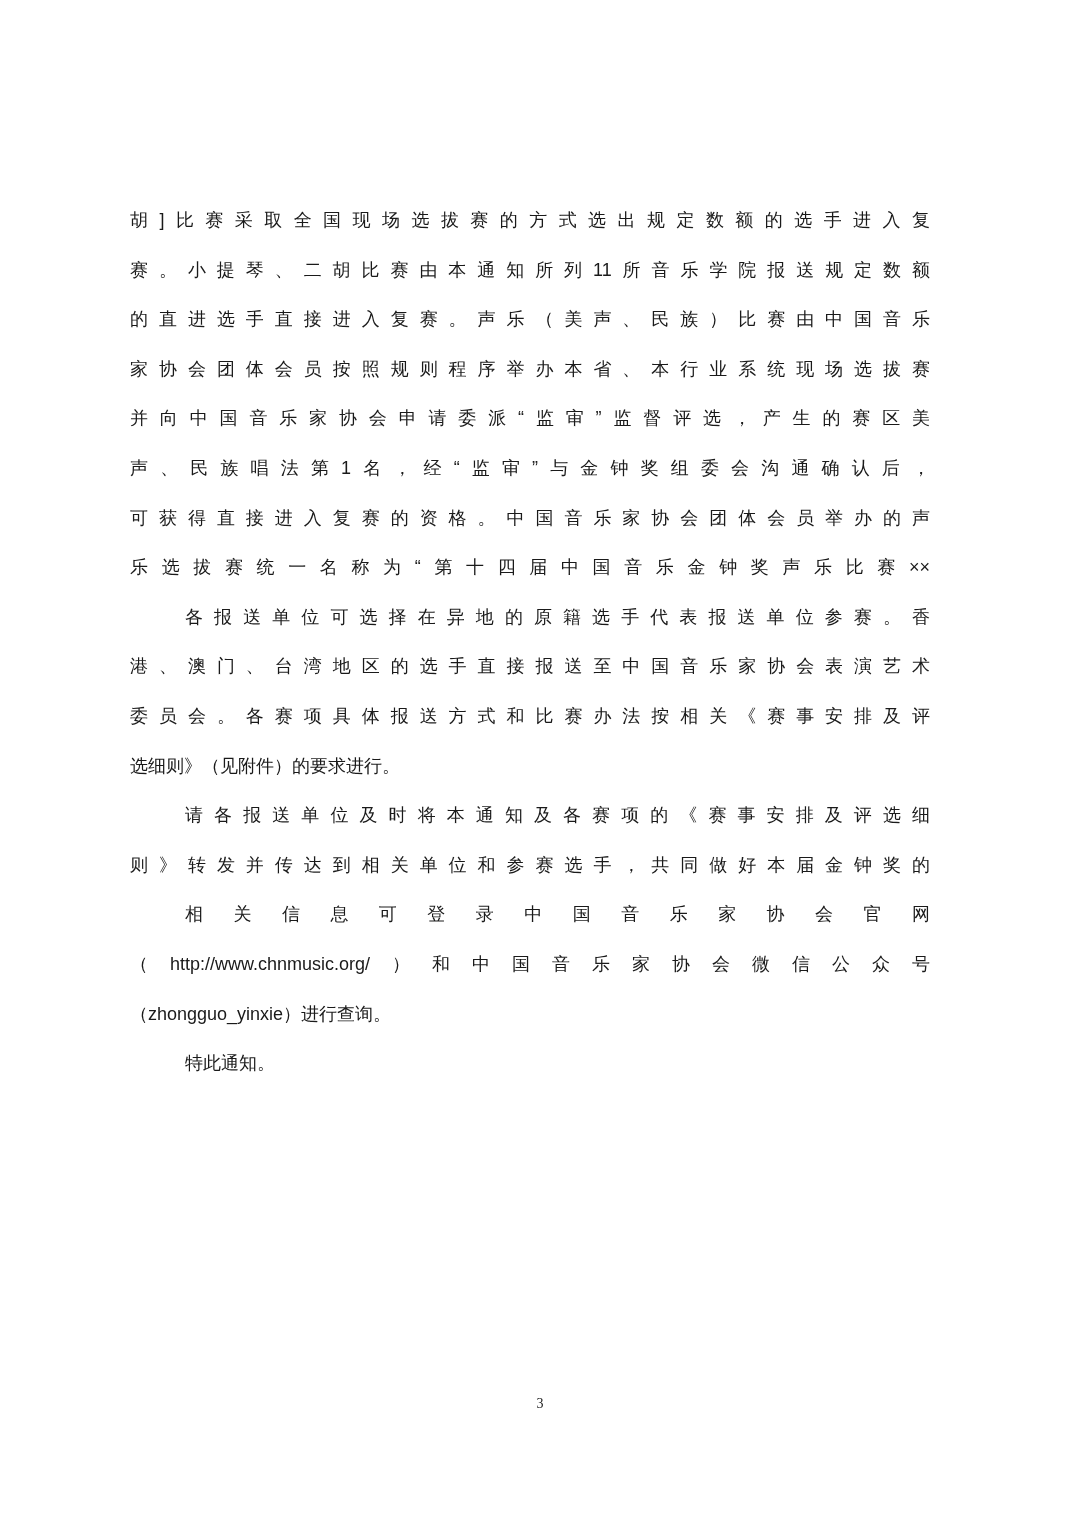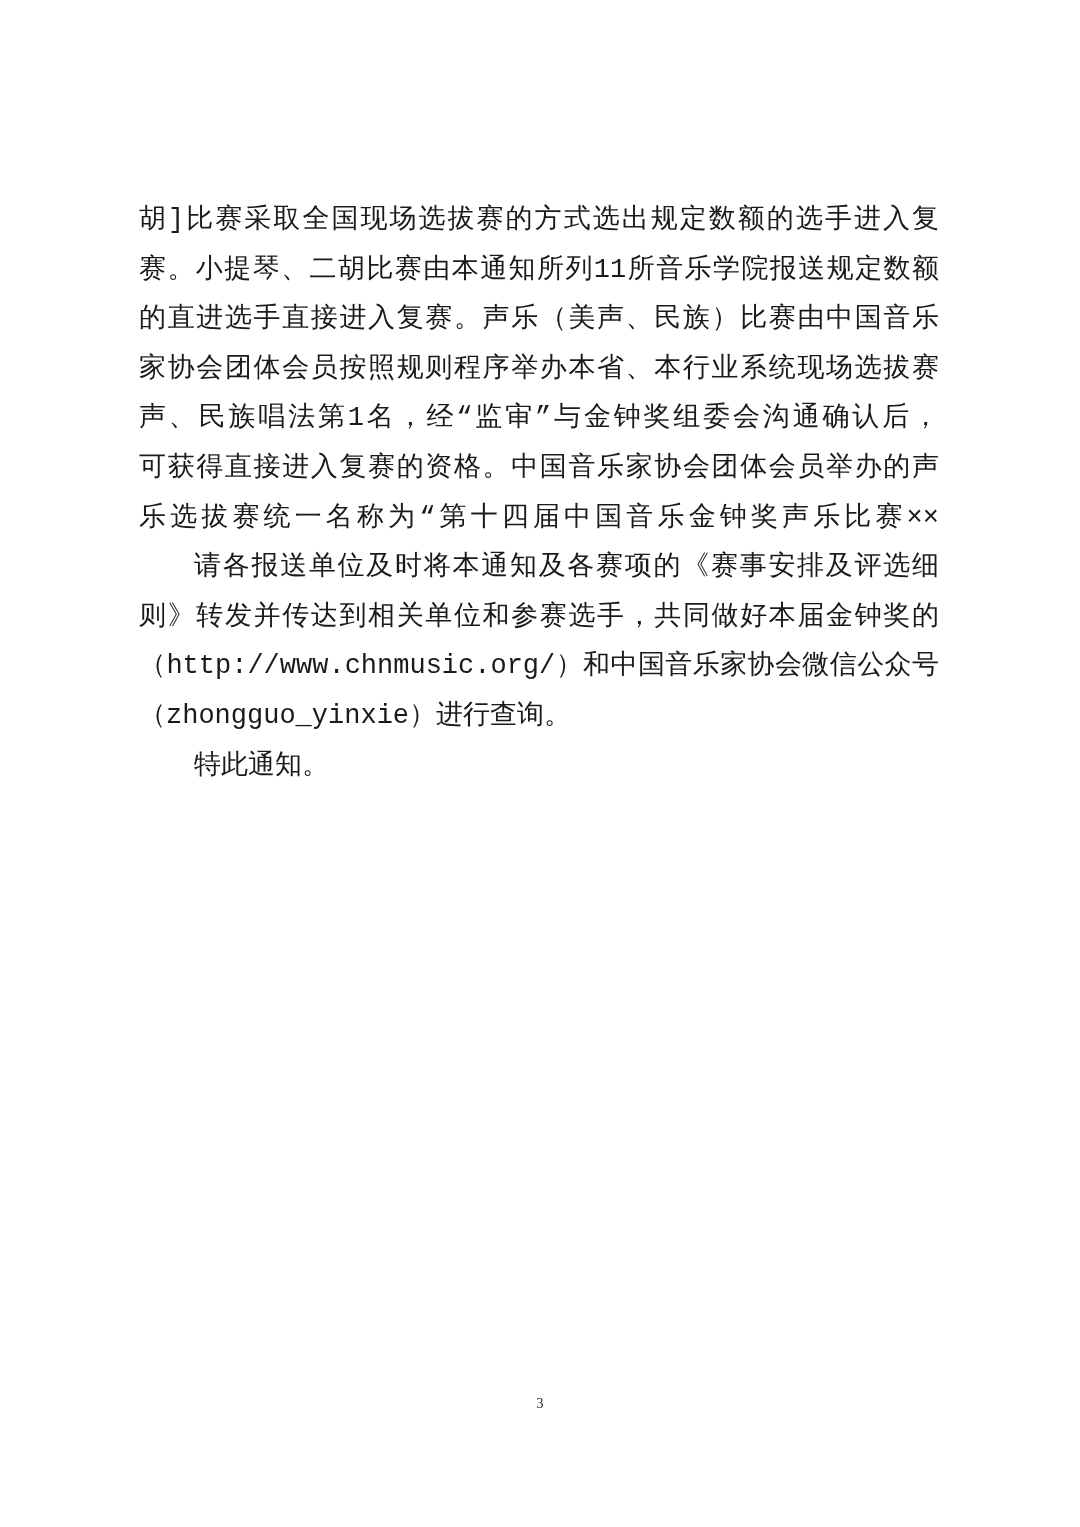--- a/index.html
+++ b/index.html
@@ -1,47 +1,55 @@
 <!DOCTYPE html>
 <html><head>
 <meta charset="utf-8">
 <style>
   html, body { margin: 0; padding: 0; background: #ffffff; }
   body { width: 1080px; height: 1527px; position: relative; overflow: hidden; }
   .page {
-    position: absolute; left: 139px; top: 196px; width: 800px;
-    font-family: Liberation Mono, monospace;
-    font-size: 27px; color: #1a1a1a; line-height: 49.6px;
+    position: absolute; left: 130px; top: 196px; width: 800px;
+    font-family: Liberation Sans, sans-serif;
+    font-size: 18px; color: #1a1a1a; line-height: 49.6px;
   }
   .line { display: block; white-space: nowrap; height: 49.6px; text-align: justify; text-align-last: justify; }
   .line.last { text-align-last: left; }
   .indent { padding-left: 55px; }
   .page-number {
     position: absolute; left: 0; width: 1080px; top: 1396px; text-align: center;
     font-family: "Liberation Serif", serif; font-size: 14px; color: #222;
   }
 </style>
 </head>
 <body>
 
 <div class="page">
   <div>
     <span class="line">胡]比赛采取全国现场选拔赛的方式选出规定数额的选手进入复</span>
     <span class="line">赛。小提琴、二胡比赛由本通知所列11所音乐学院报送规定数额</span>
     <span class="line">的直进选手直接进入复赛。声乐（美声、民族）比赛由中国音乐</span>
     <span class="line">家协会团体会员按照规则程序举办本省、本行业系统现场选拔赛</span>
+    <span class="line">并向中国音乐家协会申请委派“监审”监督评选，产生的赛区美</span>
     <span class="line">声、民族唱法第1名，经“监审”与金钟奖组委会沟通确认后，</span>
     <span class="line">可获得直接进入复赛的资格。中国音乐家协会团体会员举办的声</span>
     <span class="line">乐选拔赛统一名称为“第十四届中国音乐金钟奖声乐比赛××</span>
+  </div>
+  <div>
+    <span class="line indent">各报送单位可选择在异地的原籍选手代表报送单位参赛。香</span>
+    <span class="line">港、澳门、台湾地区的选手直接报送至中国音乐家协会表演艺术</span>
+    <span class="line">委员会。各赛项具体报送方式和比赛办法按相关《赛事安排及评</span>
+    <span class="line last">选细则》（见附件）的要求进行。</span>
   </div>
   <div>
     <span class="line indent">请各报送单位及时将本通知及各赛项的《赛事安排及评选细</span>
     <span class="line">则》转发并传达到相关单位和参赛选手，共同做好本届金钟奖的</span>
   </div>
   <div>
+    <span class="line indent">相关信息可登录中国音乐家协会官网</span>
     <span class="line">（http://www.chnmusic.org/）和中国音乐家协会微信公众号</span>
     <span class="line last">（zhongguo_yinxie）进行查询。</span>
   </div>
   <div>
     <span class="line indent last">特此通知。</span>
   </div>
 </div>
 
 <div class="page-number">3</div>
 

